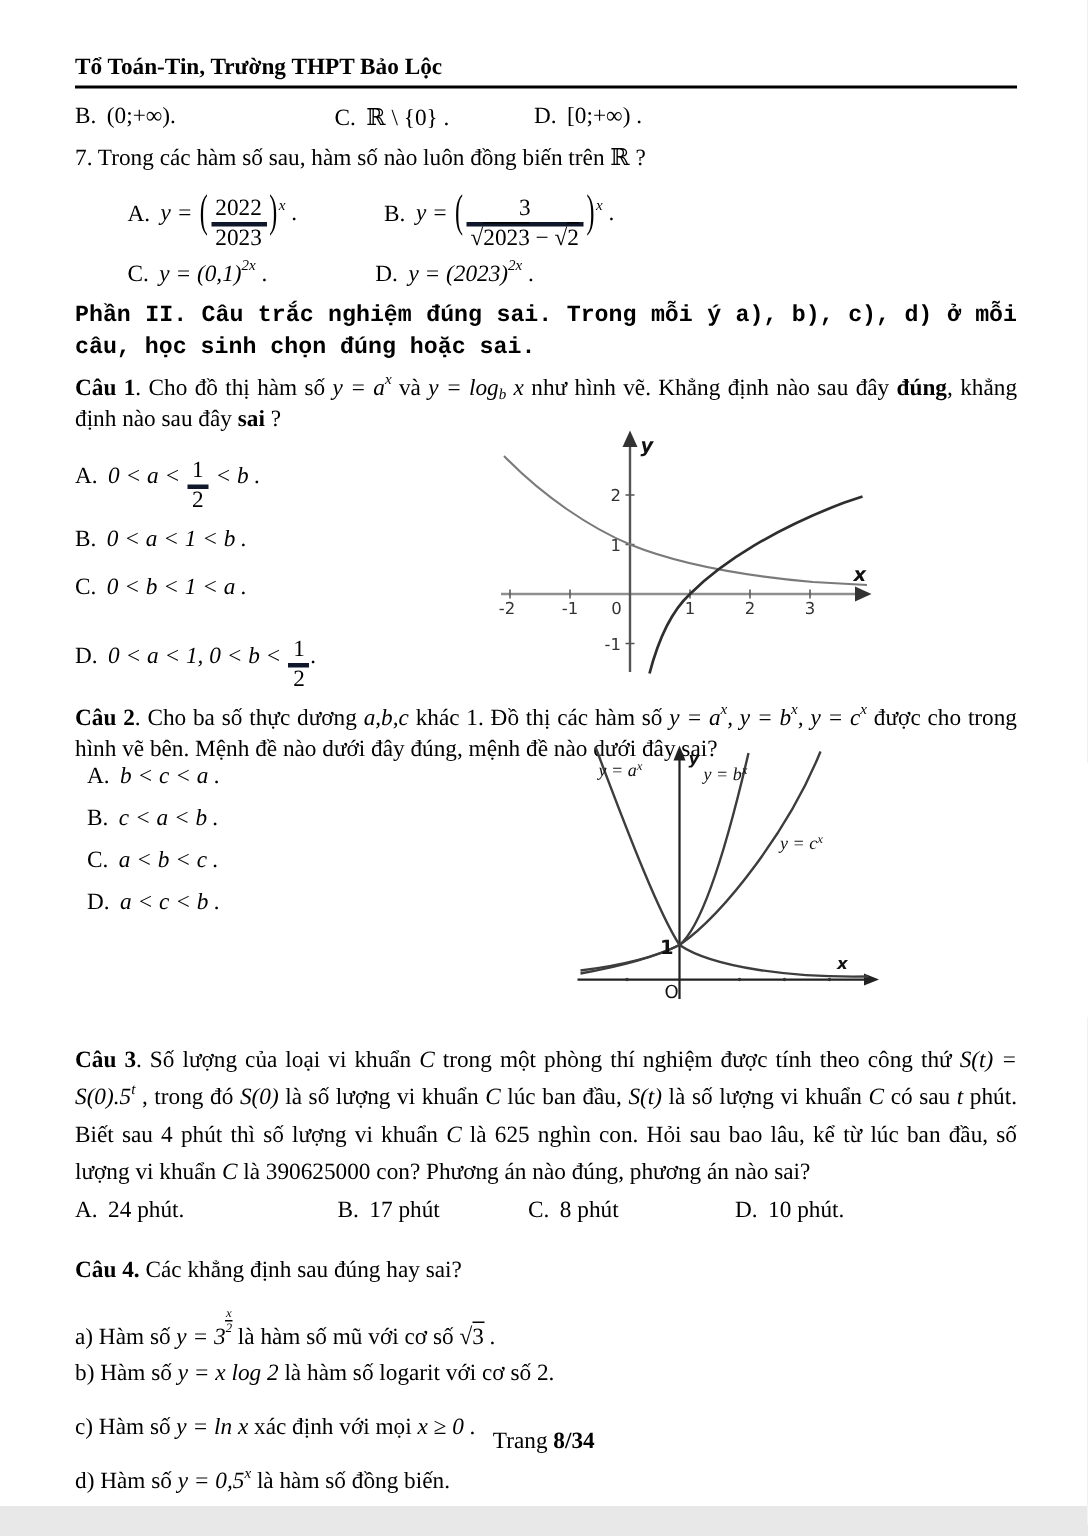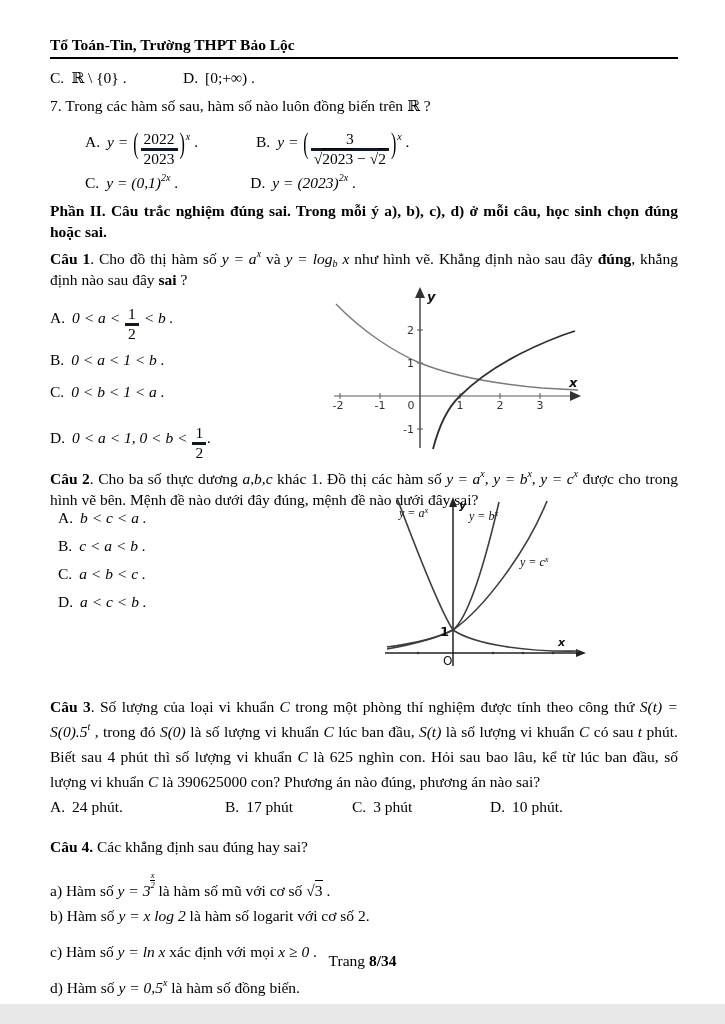--- a/index.html
+++ b/index.html
@@ -19,21 +19,21 @@
   .qstem{margin-top:5px;}
   .frow{display:flex;align-items:center;margin-top:4px;height:46px;}
   .frac{display:inline-block;text-align:center;vertical-align:middle;line-height:1.08;padding:0 1px;margin-top:12px;}
   .frac .num{display:block;padding:0 3px;}
   .frac .den{display:block;border-top:3px solid #0f172a;padding:0 3px;}
   .bigp{display:inline-block;transform:scaleY(1.9);transform-origin:center;font-size:16px;
         vertical-align:middle;padding:0 1px;font-weight:400;}
   .sqrt{white-space:nowrap;}
   .sqrt .rad{border-top:1.2px solid #000;padding-top:1px;}
   .crow{display:flex;margin-top:6px;height:22px;align-items:center;}
-  .part2{font-weight:bold;margin-top:6px;}
+  .part2{font-weight:bold;margin-top:6px;font-family:Liberation Mono, monospace;}
   .qpara{margin-top:6px;}
   .qbody{position:relative;}
   .qbody .gsvg{position:absolute;}
   .copt{display:flex;align-items:center;margin-left:8px;}
   .c1A{margin:4px 0 9px;}
   .c1B{margin:0 0 14px;}
   .c1C{margin:0 0 12px;}
   .c1D{margin:0;}
   .c2opt{margin-bottom:11px;height:17px;}
   .cau3opts{display:flex;margin-top:4px;height:22px;align-items:flex-start;}
@@ -50,20 +50,21 @@
 <body>
 
 <div class="page">
   <div class="content">
 
     <div class="hdr">
       <span>Tổ Toán-Tin, Trường THPT Bảo Lộc</span>
     </div>
 
     <div class="optrow4">
+      <span class="o2"><span class="lbl">B.</span><span>(0;+∞).</span></span>
       <span class="o3"><span class="lbl">C.</span><span>ℝ \ {0} .</span></span>
       <span class="o4"><span class="lbl">D.</span><span>[0;+∞) .</span></span>
     </div>
 
     <p class="qstem">7. Trong các hàm số sau, hàm số nào luôn đồng biến trên ℝ ?</p>
 
     <div class="frow" style="padding-left:35px;">
       <span>
         <span class="lbl">A.</span><span class="m">y =</span>
         <span class="bigp">(</span><span class="frac"><span class="num">2022</span><span class="den">2023</span></span><span class="bigp">)</span><sup class="e">x</sup>
@@ -178,21 +179,21 @@
         <text x="175" y="150" font-size="11" font-weight="bold" font-style="italic" fill="#111">x</text>
         <text x="76" y="13" font-size="11" font-weight="bold" font-style="italic" fill="#111">y</text>
       </svg>
     </div>
 
     <p class="qpara" style="line-height:25px;"><span class="b">Câu 3</span><span>. Số lượng của loại vi khuẩn </span><span class="m">C</span><span> trong một phòng thí nghiệm được tính theo công thứ </span><span class="m">S(t) = S(0).5</span><sup class="e">t</sup><span> , trong đó </span><span class="m">S(0)</span><span> là số lượng vi khuẩn </span><span class="m">C</span><span> lúc ban đầu, </span><span class="m">S(t)</span><span> là số lượng vi khuẩn </span><span class="m">C</span><span> có sau </span><span class="m">t</span><span> phút. Biết sau 4 phút thì số lượng vi khuẩn </span><span class="m">C</span><span> là 625 nghìn con. Hỏi sau bao lâu, kể từ lúc ban đầu, số lượng vi khuẩn </span><span class="m">C</span><span> là 390625000 con? Phương án nào đúng, phương án nào sai?</span></p>
 
     <div class="cau3opts">
       <span class="w1"><span class="lbl">A.</span><span>24 phút.</span></span>
       <span class="w2"><span class="lbl">B.</span><span>17 phút</span></span>
-      <span class="w3"><span class="lbl">C.</span><span>3 phút</span></span>
+      <span class="w3"><span class="lbl">C.</span><span>8 phút</span></span>
       <span class="w4"><span class="lbl">D.</span><span>10 phút.</span></span>
     </div>
 
     <p class="qpara" style="margin-top:16px;"><span class="b">Câu 4.</span><span> Các khẳng định sau đúng hay sai?</span></p>
 
     <div class="cau4item"><span>a) Hàm số </span><span class="m">y = 3</span><span class="supfrac"><span>x</span><span class="sfd">2</span></span><span> là hàm số mũ với cơ số </span><span class="sqrt"><span>√</span><span class="rad">3</span></span><span> .</span></div>
 
     <div class="cau4item"><span>b) Hàm số </span><span class="m">y = x log 2</span><span> là hàm số logarit với cơ số 2.</span></div>
 
     <div class="cau4item"><span>c) Hàm số </span><span class="m">y = ln x</span><span> xác định với mọi </span><span class="m">x ≥ 0</span><span> .</span></div>

